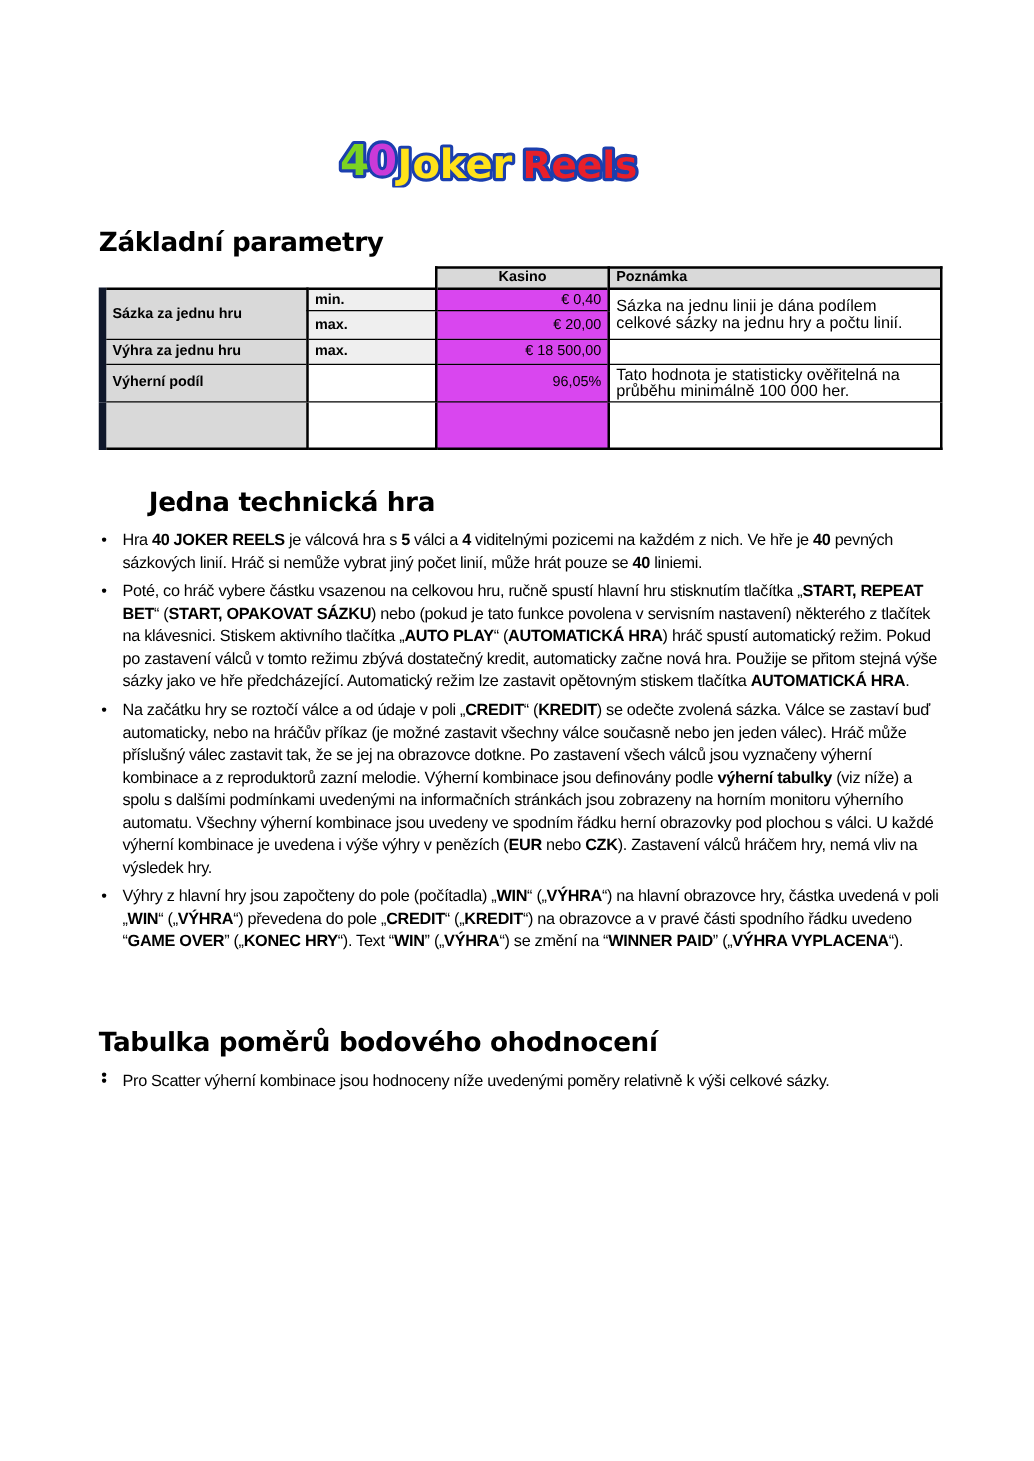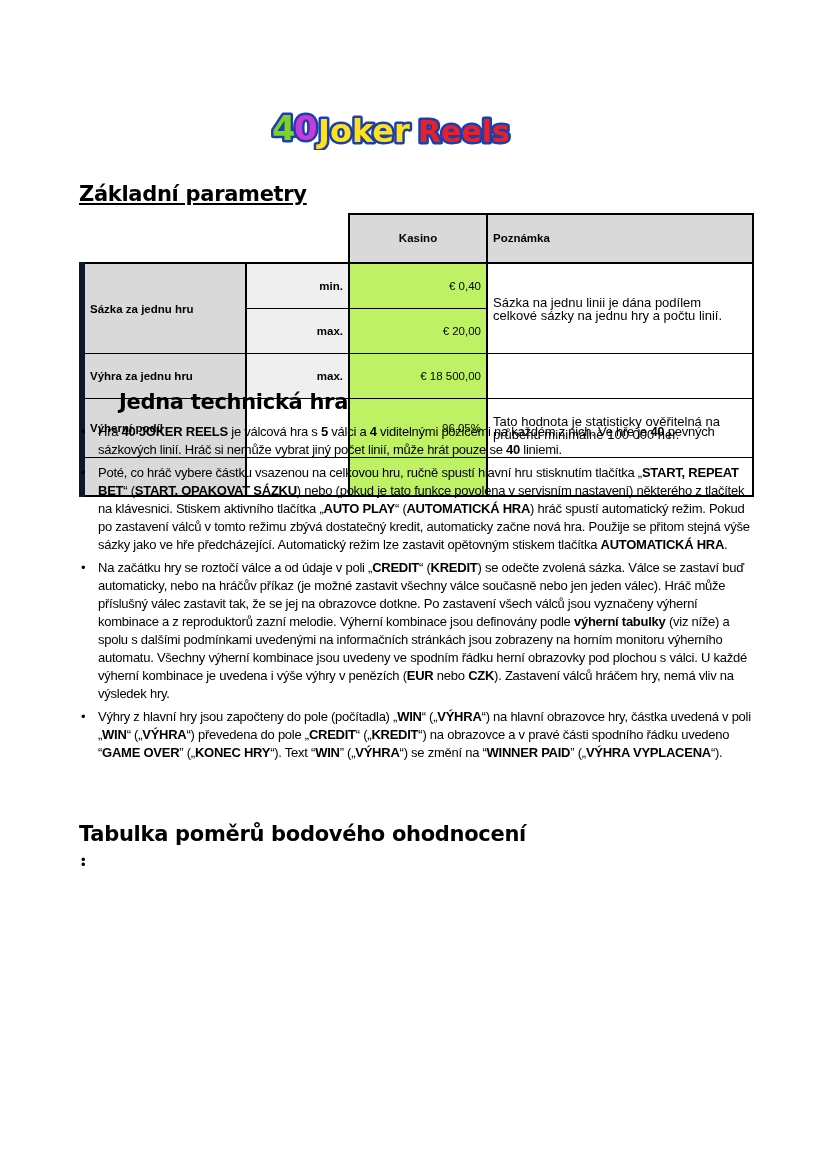--- a/index.html
+++ b/index.html
@@ -1,31 +1,31 @@
 <!DOCTYPE html>
 <html><head>
 <meta charset="utf-8">
 <style>
   html, body { margin:0; padding:0; background:#ffffff; }
   body { width:827px; height:1169px; position:relative; overflow:hidden; font-family:"Liberation Sans", sans-serif; color:#000; }
   .logo { position:absolute; left:268px; top:104px; width:265px; height:46px; }
   .logo svg { width:100%; height:100%; }
   h2 { position:absolute; left:79px; margin:0; font-family:"DejaVu Sans", sans-serif; font-weight:bold; font-size:21px; letter-spacing:-0.3px; }
-  .h-params { top:182px;text-decoration:underline; }
+  .h-params { top:182px; }
   .h-tech { top:390px;margin-left:40px; }
   .h-table { top:822px; }
 
   table.params { position:absolute; left:79px; top:213px; border-collapse:collapse; font-size:11.5px; }
-  table.params td { padding:16px 5px; vertical-align:middle; }
+  table.params td { padding:0 5px; vertical-align:middle; }
   .hdr td.hd { background:#d9d9d9; font-weight:bold; border:2px solid #000; border-bottom:1px solid #000; height:15px; line-height:15px; }
   .hdr td.blank { border:none; }
   td.lbl { background:#d9d9d9; font-weight:bold; border-left:6px solid #0f172a; border-right:2px solid #000; border-bottom:1px solid #000; }
-  td.sub { background:#efefef; font-weight:bold; text-align:right; border-right:2px solid #000; border-bottom:1px solid #000; }
+  td.sub { background:#efefef; font-weight:bold; text-align:left; border-right:2px solid #000; border-bottom:1px solid #000; }
   td.subw { background:#fff; border-right:2px solid #000; border-bottom:1px solid #000; }
-  td.val { text-align:right; border-right:2px solid #000; border-bottom:1px solid #000; background:#bef264; }
+  td.val { text-align:right; border-right:2px solid #000; border-bottom:1px solid #000; background:#d946ef; }
   td.note { font-size:13px; line-height:13px; border-right:2px solid #000; border-bottom:1px solid #000; vertical-align:top; padding-top:3px; background:#fff; }
   tr.first td { border-top:2px solid #000; }
   tr.last td { border-bottom:2px solid #000; }
 
   ul.bul { position:absolute; left:79px; width:672px; margin:0; padding:0; list-style:none; font-size:13px; line-height:18px; letter-spacing:-0.25px; }
   ul.bul li { position:relative; padding-left:19px; margin-bottom:5px; }
   ul.bul li .dot { position:absolute; left:2px; top:0; }
   .b1 { top:423px; }
   .b2 { top:851px; }
   b { font-weight:bold; }
@@ -91,14 +91,14 @@
     <li><span class="dot">•</span><span>Hra </span><b>40 JOKER REELS</b><span> je válcová hra s </span><b>5</b><span> válci a </span><b>4</b><span> viditelnými pozicemi na každém z nich. Ve hře je </span><b>40</b><span> pevných sázkových linií. Hráč si nemůže vybrat jiný počet linií, může hrát pouze se </span><b>40</b><span> liniemi.</span></li>
     <li><span class="dot">•</span><span>Poté, co hráč vybere částku vsazenou na celkovou hru, ručně spustí hlavní hru stisknutím tlačítka „</span><b>START, REPEAT BET</b><span>“ (</span><b>START, OPAKOVAT SÁZKU</b><span>) nebo (pokud je tato funkce povolena v servisním nastavení) některého z tlačítek na klávesnici. Stiskem aktivního tlačítka „</span><b>AUTO PLAY</b><span>“ (</span><b>AUTOMATICKÁ HRA</b><span>)  hráč spustí automatický režim. Pokud po zastavení válců v tomto režimu zbývá dostatečný kredit, automaticky začne nová hra. Použije se přitom stejná výše sázky jako ve hře předcházející. Automatický režim lze zastavit opětovným stiskem tlačítka </span><b>AUTOMATICKÁ HRA</b><span>.</span></li>
     <li><span class="dot">•</span><span>Na začátku hry se roztočí válce a od údaje v poli „</span><b>CREDIT</b><span>“ (</span><b>KREDIT</b><span>) se odečte zvolená sázka. Válce se zastaví buď automaticky, nebo na hráčův příkaz (je možné zastavit všechny válce současně nebo jen jeden válec). Hráč může příslušný válec zastavit tak, že se jej na obrazovce dotkne. Po zastavení všech válců jsou vyznačeny výherní kombinace a z reproduktorů zazní melodie. Výherní kombinace jsou definovány podle </span><b>výherní tabulky</b><span> (viz níže) a spolu s dalšími podmínkami uvedenými na informačních stránkách jsou zobrazeny na horním monitoru výherního automatu. Všechny výherní kombinace jsou uvedeny ve spodním řádku herní obrazovky pod plochou s válci. U každé výherní kombinace je uvedena i výše výhry v penězích (</span><b>EUR</b><span> nebo </span><b>CZK</b><span>). Zastavení válců hráčem hry, nemá vliv na výsledek hry.</span></li>
     <li><span class="dot">•</span><span>Výhry z hlavní hry jsou započteny do pole (počítadla) „</span><b>WIN</b><span>“ („</span><b>VÝHRA</b><span>“) na hlavní obrazovce hry, částka uvedená v poli „</span><b>WIN</b><span>“ („</span><b>VÝHRA</b><span>“) převedena do pole „</span><b>CREDIT</b><span>“ („</span><b>KREDIT</b><span>“) na obrazovce a v pravé části spodního řádku uvedeno “</span><b>GAME OVER</b><span>” („</span><b>KONEC HRY</b><span>“). Text “</span><b>WIN</b><span>” („</span><b>VÝHRA</b><span>“) se změní na “</span><b>WINNER PAID</b><span>” („</span><b>VÝHRA VYPLACENA</b><span>“).</span></li>
   </ul>
 
 <h2 class="h-table">Tabulka poměrů bodového ohodnocení</h2>
 
 <ul class="bul b2">
     <li><span class="dot">•</span></li>
-    <li><span class="dot">•</span></li>
+    <li><span class="dot">•</span><span>Pro Scatter výherní kombinace jsou hodnoceny níže uvedenými poměry relativně k výši celkové sázky.</span></li>
   </ul>
 
 </body></html>

